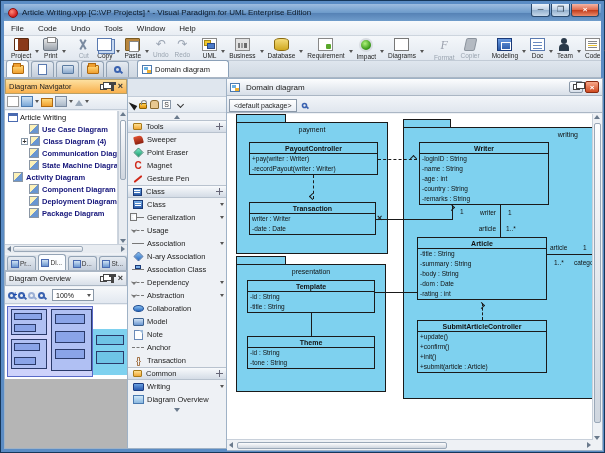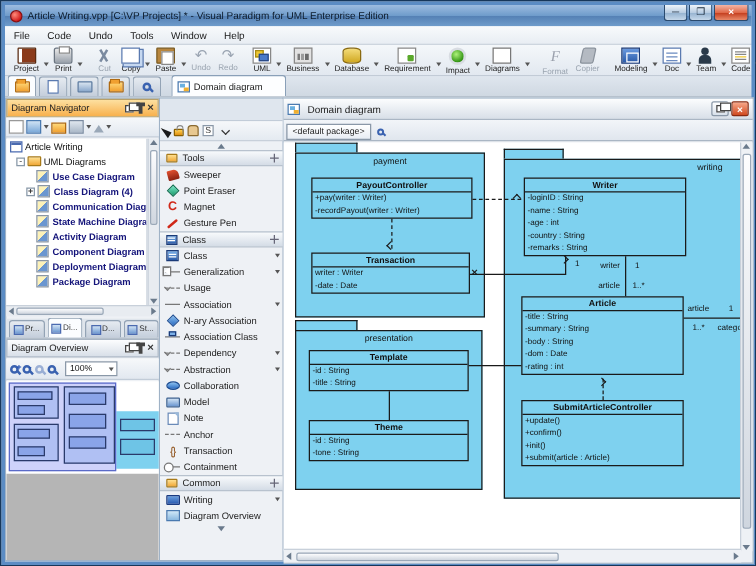--- a/index.html
+++ b/index.html
@@ -351,43 +351,38 @@
       <span class="nt nt-sort"></span>
         <span class="dd" style="margin:0"></span>
       <span class="nt-up"></span>
         <span class="dd" style="margin:0"></span>
     </div>
     <div class="tree">
       <div class="trow" style="padding-left:3px">
         <span class="rico"></span>
         <span>Article Writing</span>
       </div>
-      <div class="trow" style="padding-left:6px">
-        <span class="exp">-</span>
-        <span class="fico"></span>
-        <span>UML Diagrams</span>
-      </div>
       <div class="trow b" style="padding-left:24px">
           <span class="dico"></span>
           <span>Use Case Diagram</span>
         </div>
       <div class="trow b" style="padding-left:14px">
           <span class="exp">+</span>
           <span class="dico"></span>
           <span>Class Diagram (4)</span>
         </div>
       <div class="trow b" style="padding-left:24px">
           <span class="dico"></span>
           <span>Communication Diagram</span>
         </div>
       <div class="trow b" style="padding-left:24px">
           <span class="dico"></span>
           <span>State Machine Diagram</span>
         </div>
-      <div class="trow b" style="padding-left:24px">
+      <div class="trow b" style="padding-left:8px">
           <span class="dico"></span>
           <span>Activity Diagram</span>
         </div>
       <div class="trow b" style="padding-left:24px">
           <span class="dico"></span>
           <span>Component Diagram</span>
         </div>
       <div class="trow b" style="padding-left:24px">
           <span class="dico"></span>
           <span>Deployment Diagram</span>
@@ -598,26 +593,20 @@
       </div>
     <div class="prow">
         <span class="pi">
           <span class="pi-dline"></span>
         </span>
         <span>Anchor</span>
       </div>
     <div class="prow">
         <span class="pi pi-constraint">{}</span>
         <span>Transaction</span>
-      </div>
-    <div class="prow">
-        <span class="pi">
-          <span class="pi-contain"></span>
-        </span>
-        <span>Containment</span>
       </div>
 
     <div class="psec">
       <span class="pi">
           <span class="pi-fold y" style="width:9px;height:7px"></span>
         </span>
       <span>Common</span>
       <span class="dock"></span>
     </div>
     <div class="prow">

